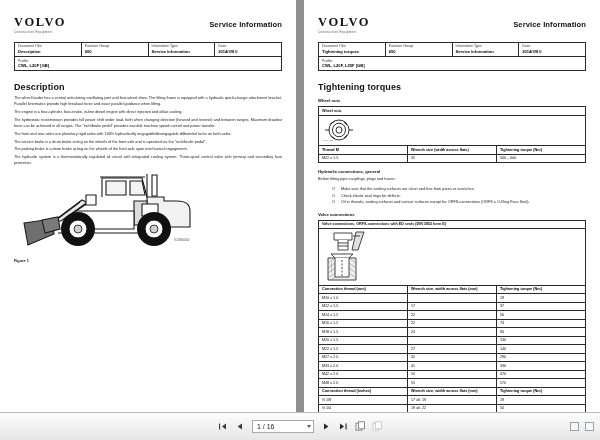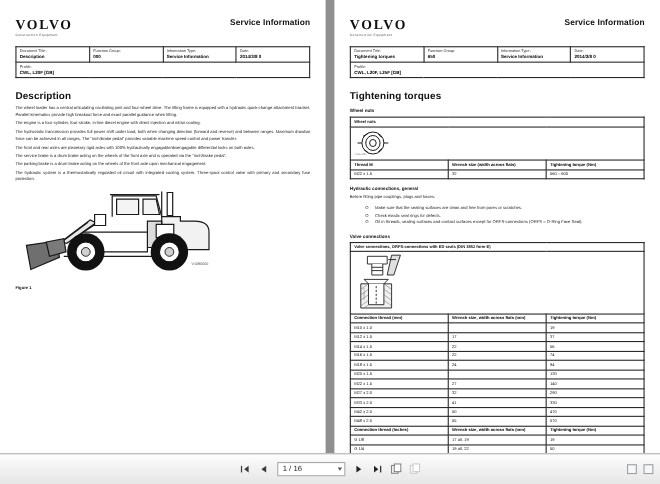--- a/index.html
+++ b/index.html
@@ -25,21 +25,21 @@
     position: relative;
     overflow: hidden;
   }
   .page.left  { width: 296px; margin-right: 8px; }
   .page.right { width: 296px; }
 
   .page-inner { padding: 16px 14px 0 14px; }
 
   
   .doc-head {
-    display: flex; justify-content: space-between; align-items: flex-start; gap: 20px;
+    display: flex; justify-content: space-between; align-items: center; gap: 20px;
   }
   .volvo-block { line-height: 1; }
   .volvo-logo {
     font-family: "Liberation Serif", serif;
     font-weight: bold;
     font-size: 12.5px;
     letter-spacing: 1.6px;
     color: #111;
   }
   .volvo-sub {

